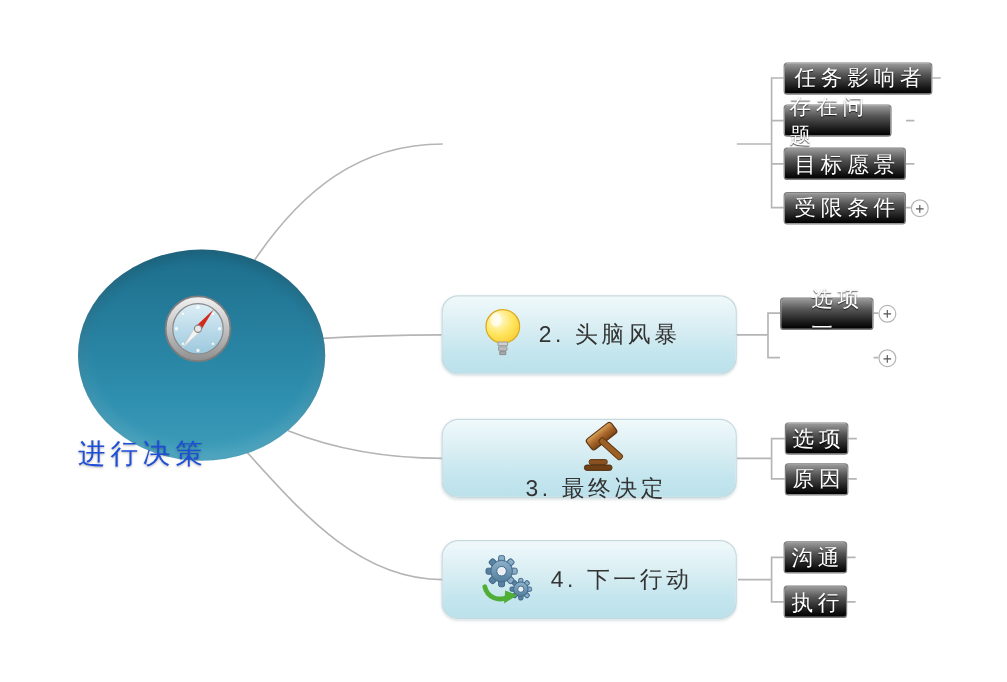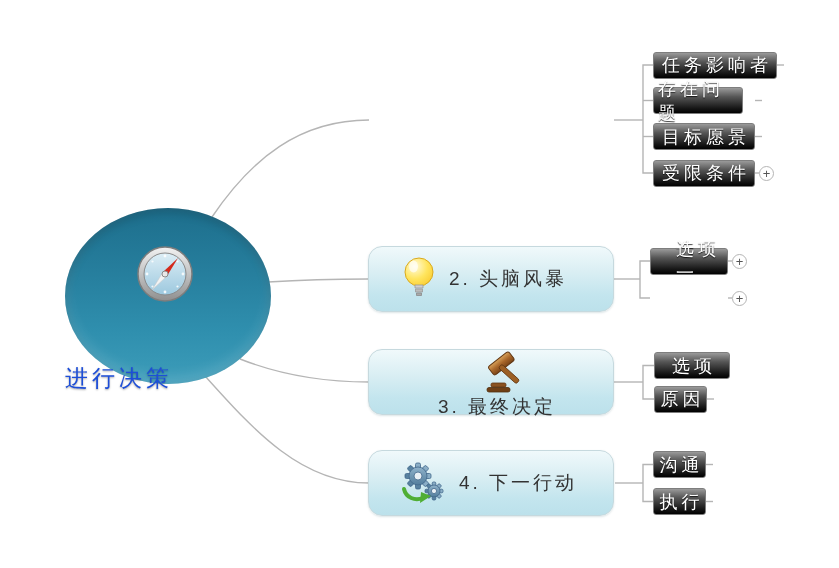--- a/index.html
+++ b/index.html
@@ -207,19 +207,19 @@
   <div class="node child" style="left:653px;top:51.5px;width:124px;">任务影响者</div>
   <div class="node child" style="left:653px;top:87px;width:90px;">存在问题</div>
   <div class="node child" style="left:653px;top:123px;width:102px;">目标愿景</div>
   <div class="node child" style="left:653px;top:159.5px;width:102px;">受限条件</div>
   <div class="expand" style="left:759px;top:165.5px;">+</div>
 
   <div class="node child" style="left:650px;top:247.5px;width:78px;padding-left:25px;">选项一</div>
   <div class="expand" style="left:732px;top:253.5px;">+</div>
   <div class="expand" style="left:732px;top:290.5px;">+</div>
 
-  <div class="node child" style="left:654px;top:352px;width:76px;">选项</div>
+  <div class="node child" style="left:654px;top:352px;width:53px;">选项</div>
   <div class="node child" style="left:654px;top:385.5px;width:53px;">原因</div>
 
   <div class="node child" style="left:653px;top:451px;width:53px;">沟通</div>
   <div class="node child" style="left:653px;top:488px;width:53px;">执行</div>
 
 </div>
 
 </body></html>

